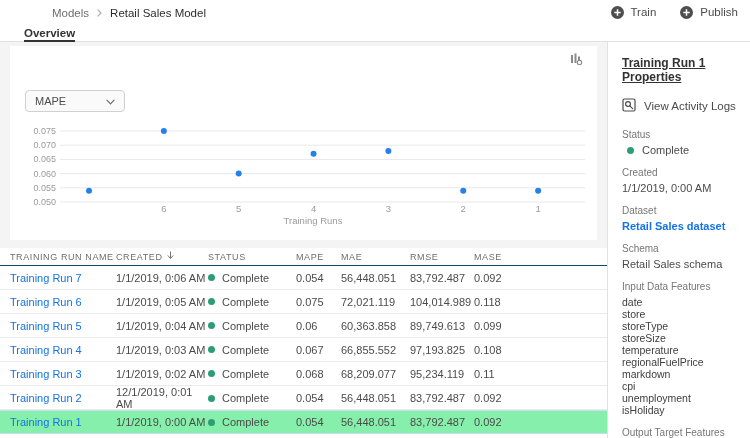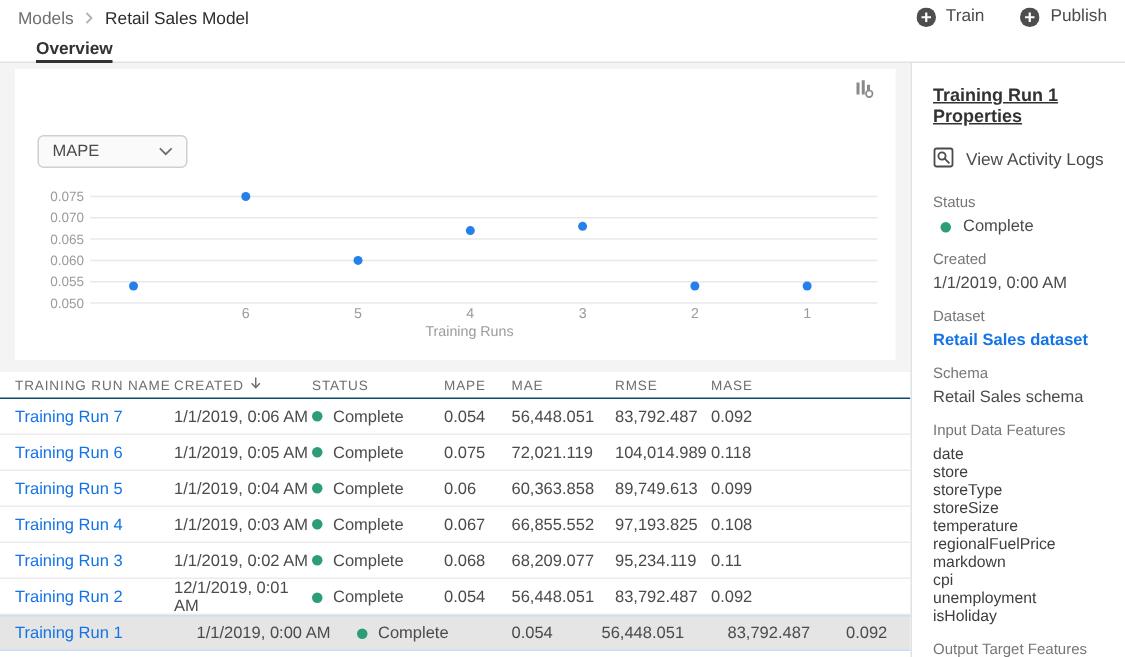--- a/index.html
+++ b/index.html
@@ -2,21 +2,21 @@
 <html><head>
 <meta charset="utf-8">
 <style>
   * { margin:0; padding:0; box-sizing:border-box; }
   html,body { width:750px; height:438px; overflow:hidden;
     font-family:"Liberation Sans","DejaVu Sans",sans-serif;
     background:#ffffff; color:#4b4b4b; }
 
   
   .top-bar { height:26px; display:flex; align-items:center;
-    justify-content:space-between; padding:0 12px 0 12px; background:#fff; }
+    justify-content:space-between; padding:0 12px 0 12px; background:#fff;margin-left:40px; }
   .breadcrumb { display:flex; align-items:center; gap:8px; font-size:11.5px; }
   .crumb-root { color:#6e6e6e; cursor:pointer; }
   .crumb-current { color:#2c2c2c; }
   .top-actions { display:flex; align-items:center; gap:24px; }
   .action-btn { display:flex; gap:7px; font-size:11.5px;
     color:#4b4b4b; cursor:pointer; background:none; border:none;
     font-family:Liberation Sans, sans-serif; }
 
   
   .tab-bar { height:16px; display:flex; align-items:stretch; padding-left:24px;
@@ -46,22 +46,22 @@
   
   .runs-table { background:#fff; flex:1; }
   .thead, .trow { display:grid;
     grid-template-columns:106px 92px 88px 45px 69px 64px 1fr;
     padding-left:10px; align-items:center; }
   .thead { height:18px; border-bottom:1px solid #0c4a6e; color:#6e6e6e;
     font-size:9px; font-weight:400; letter-spacing:0.6px; }
   .th { display:flex; align-items:center; gap:4px; cursor:pointer; }
   .trow { height:24px; border-bottom:1px solid #ebebeb; font-size:11px;
     background:#fff; cursor:pointer; }
-  .trow.selected { background:#e5e5e5; border-top:1px solid #c9def7;
-    border-bottom:1px solid #c9def7; height:24px;gap:15px; }
+  .trow.selected { background:#86efac; border-top:1px solid #c9def7;
+    border-bottom:1px solid #c9def7; height:24px; }
   .name-cell { color:#1473e6; }
   .status-cell { display:flex; align-items:center; gap:7px; }
   .dot { width:7px; height:7px; border-radius:50%; background:#2d9d78;
     flex:0 0 auto; }
 
   
   .panel-title { font-size:12px; font-weight:700; color:#323232;
     margin:4px 0 14px;text-decoration:underline; }
   .activity-row { display:flex; align-items:center; gap:8px; font-size:11.5px;
     color:#4b4b4b; margin-bottom:15px; cursor:pointer; }

